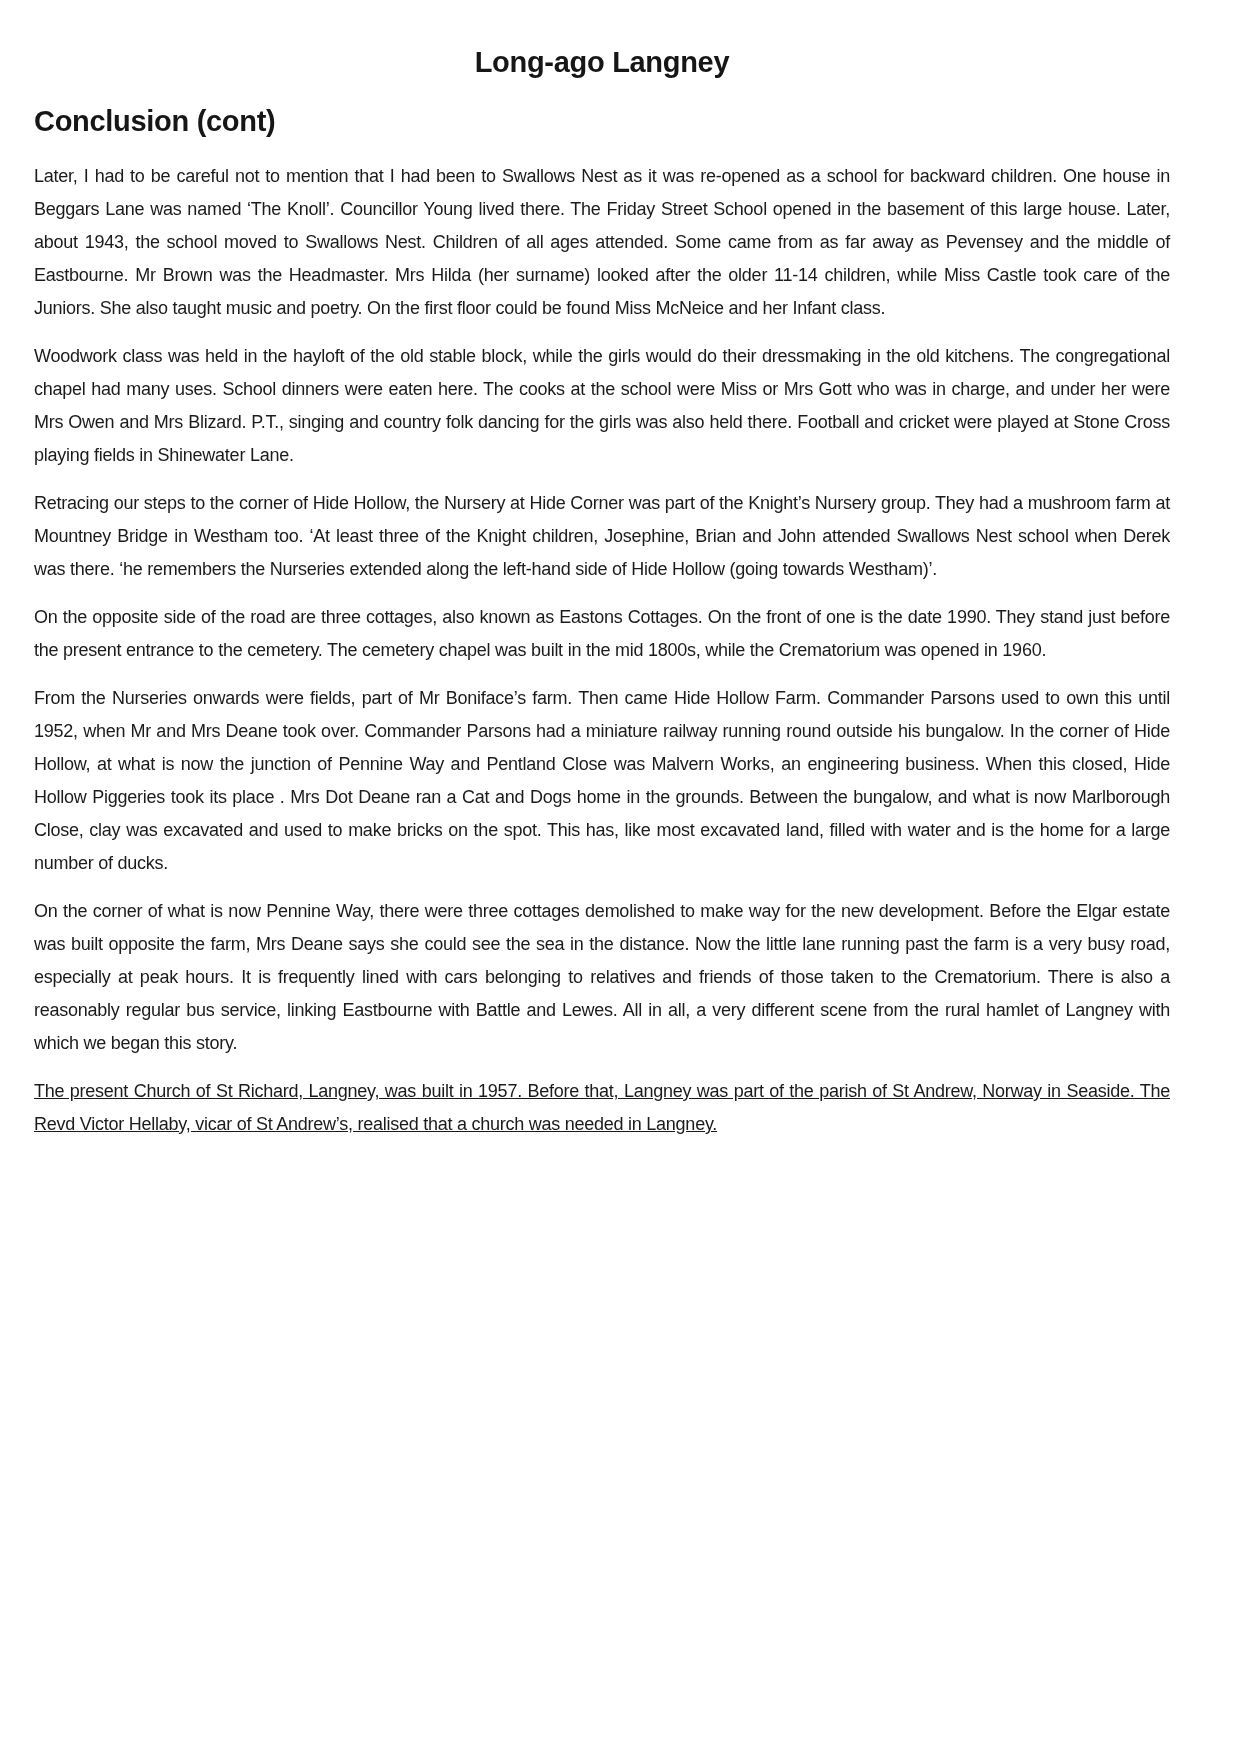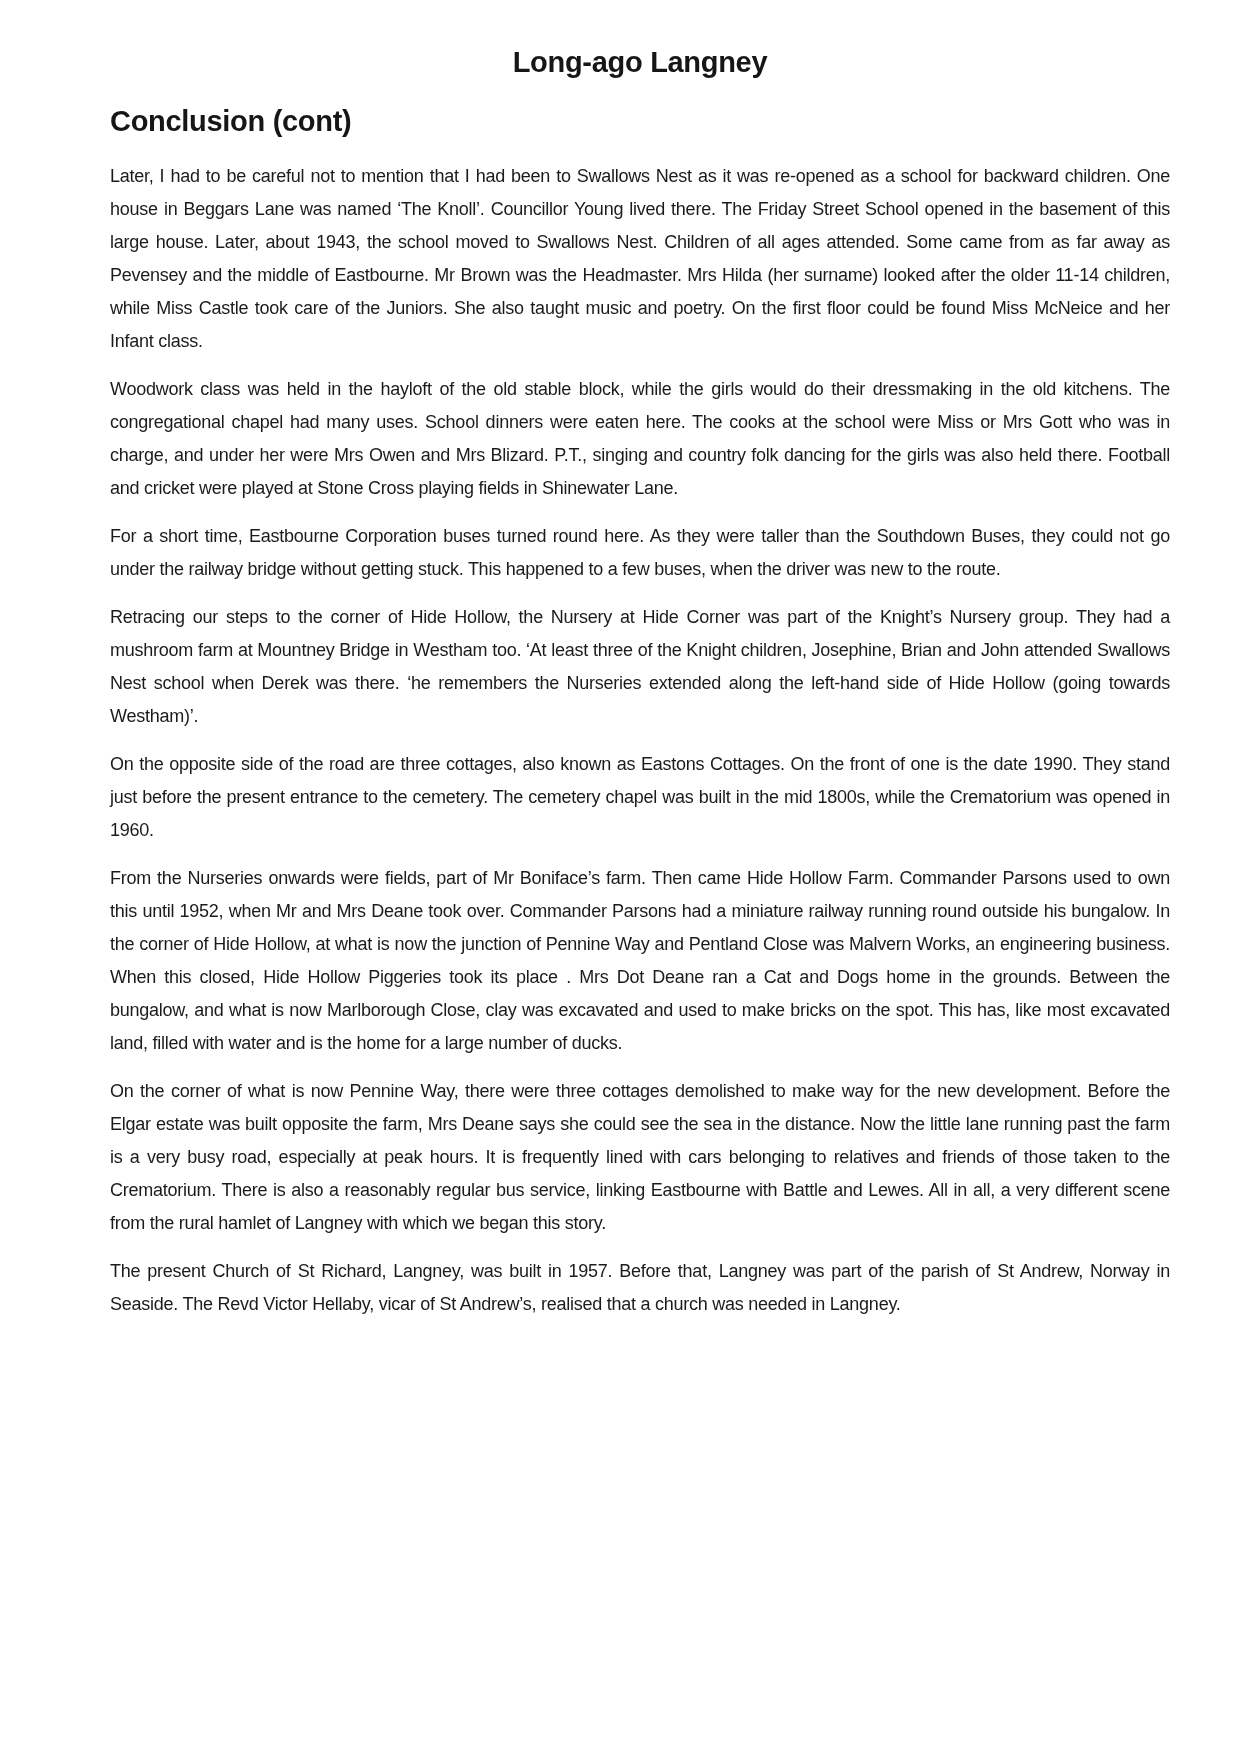--- a/index.html
+++ b/index.html
@@ -7,21 +7,21 @@
     padding: 0;
     background: #ffffff;
   }
   .page {
     position: relative;
     width: 1240px;
     height: 1754px;
     margin: 0 auto;
     background: #ffffff;
     box-sizing: border-box;
-    padding: 34px 70px 0 110px;
+    padding: 34px 70px 0 34px;
     font-family: "Liberation Sans", sans-serif;
     color: #1a1a1a;
     overflow: hidden;
   }
   .doc-title {
     font-size: 29px;
     font-weight: 700;
     text-align: center;
     margin: 12px 0 0 0;
     letter-spacing: -0.3px;
@@ -39,32 +39,32 @@
     font-size: 18px;
     line-height: 33px;
     letter-spacing: -0.25px;
     text-align: justify;
     margin: 0 0 15px 0;
     color: #1b1b1b;
     font-stretch: condensed;
   }
   .body-text p:last-child {
     margin-bottom: 9px;
+    text-decoration: underline;
   }
 </style>
 </head>
 <body>
 
 <div class="page">
   <h1 class="doc-title">Long-ago Langney</h1>
   <h2 class="doc-subtitle">Conclusion (cont)</h2>
 
   <div class="body-text">
     <p>Later, I had to be careful not to mention that I had been to  Swallows Nest as it was re-opened as a school for backward children. One house in Beggars Lane was named ‘The Knoll’. Councillor Young lived there. The Friday Street School opened in the basement of this large house. Later, about 1943, the school moved to Swallows Nest. Children of all ages attended. Some came from as far away as Pevensey and the middle of Eastbourne. Mr Brown was the Headmaster. Mrs Hilda (her surname) looked after the older 11-14 children, while Miss Castle took care of the Juniors. She also taught music and poetry. On the first floor could be found Miss McNeice and her Infant class.</p>
     <p>Woodwork class was held in the hayloft of the old stable block, while the girls would do their dressmaking in the old kitchens. The congregational chapel had many uses. School dinners were eaten here. The cooks at the school were Miss or Mrs Gott who was in charge, and under her were Mrs Owen and Mrs Blizard. P.T., singing and country folk dancing for the girls was also held there. Football and cricket were played at Stone Cross playing fields in Shinewater Lane.</p>
-    <p>For a short time, Eastbourne Corporation buses turned round here. As they were taller than the Southdown Buses, they could not go  under the railway bridge without getting stuck. This happened to a few buses, when the driver was new to the route.</p>
     <p>Retracing our steps to the corner of Hide Hollow, the Nursery at Hide Corner was part of the Knight’s Nursery group. They had a mushroom farm at Mountney Bridge in Westham too. ‘At least three of the Knight children, Josephine, Brian and John attended Swallows Nest school when Derek was there. ‘he remembers the Nurseries extended along the left-hand side of Hide Hollow (going towards Westham)’.</p>
     <p>On the opposite side of the road are three cottages, also known as Eastons Cottages. On the front of one is the date 1990. They stand just before the present entrance to the cemetery. The cemetery chapel was built in the mid 1800s, while the Crematorium was opened in 1960.</p>
     <p>From the Nurseries onwards were fields, part of Mr Boniface’s farm. Then came Hide Hollow Farm. Commander Parsons used to own this until 1952, when Mr and Mrs Deane took over. Commander Parsons had a miniature railway running round outside his bungalow. In the corner of Hide Hollow, at what is now the junction of Pennine Way and Pentland Close was Malvern Works, an engineering business. When this closed, Hide Hollow Piggeries took its place . Mrs Dot Deane ran a Cat and Dogs home in the grounds. Between the bungalow, and what is now Marlborough Close, clay was excavated and used to make bricks on the spot. This has, like most excavated land, filled with water and is the home for a large number of ducks.</p>
     <p>On the corner of what is now Pennine Way, there were three cottages demolished to make way for the new development. Before the Elgar estate was built opposite the farm, Mrs Deane says she could see the sea in the distance. Now the little lane running past the farm is a very busy road, especially at peak hours. It is frequently lined with cars belonging to relatives and friends of those taken to the Crematorium. There is also a reasonably regular bus service, linking Eastbourne with Battle and Lewes. All in all, a very different scene from the rural hamlet of Langney with which we began this story.</p>
     <p>The present Church of St Richard, Langney, was built in 1957. Before that, Langney was part of the parish of St Andrew, Norway in Seaside. The Revd Victor Hellaby, vicar of St Andrew’s, realised that a church was needed in Langney.</p>
   </div>
 </div>
 
 </body></html>

